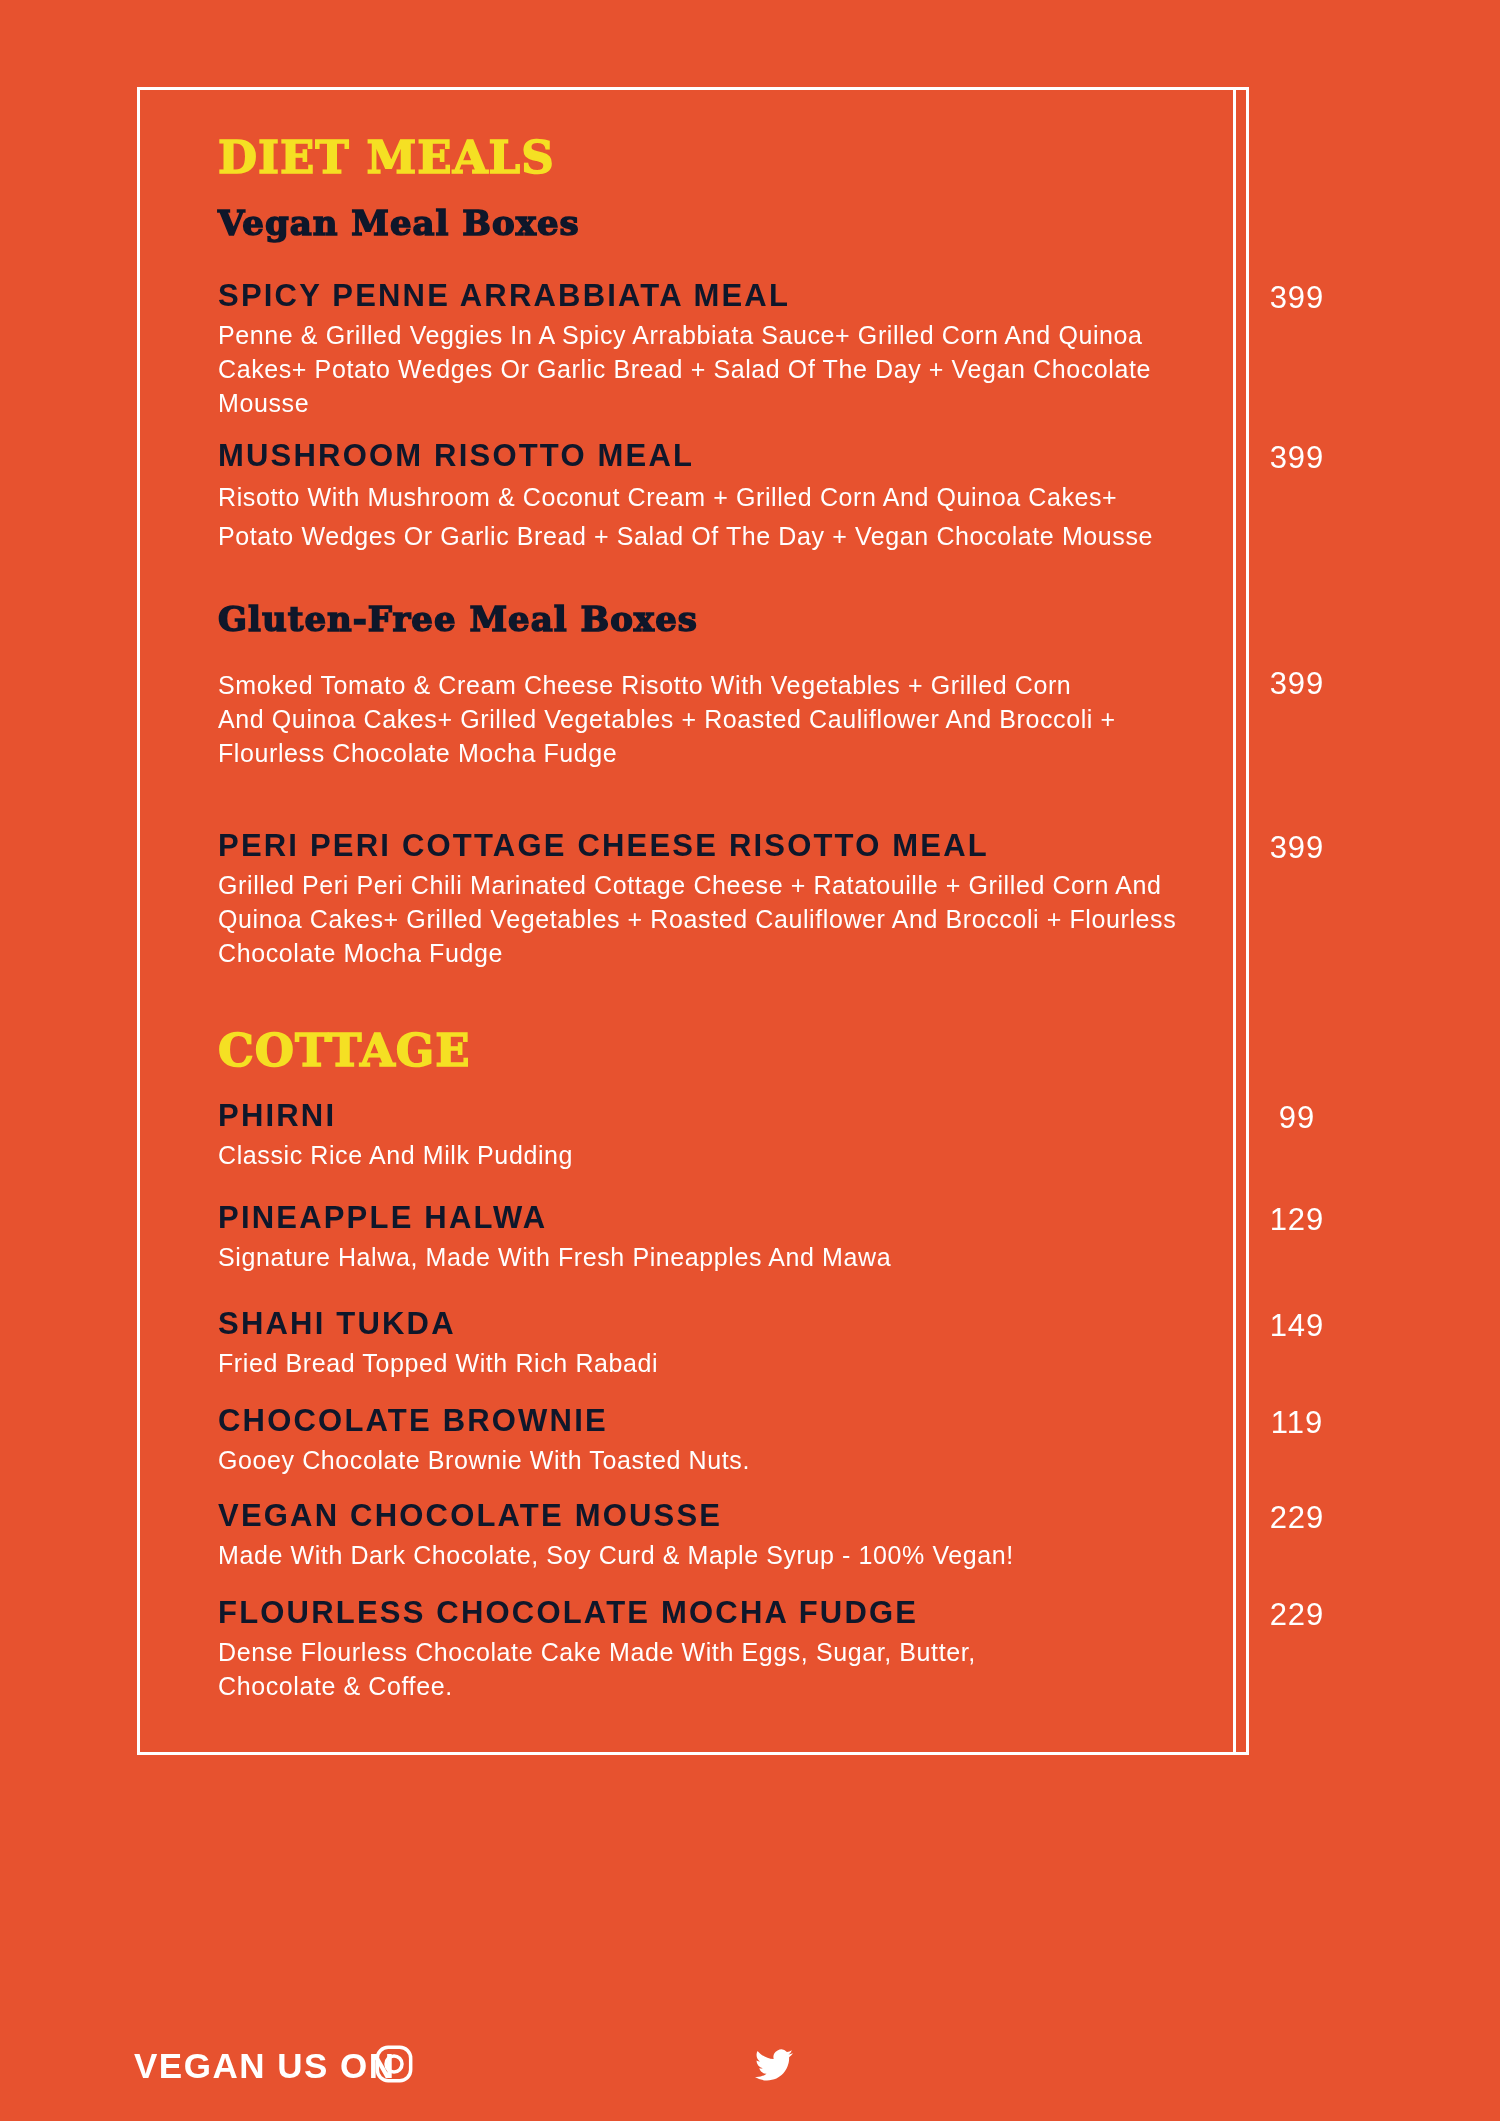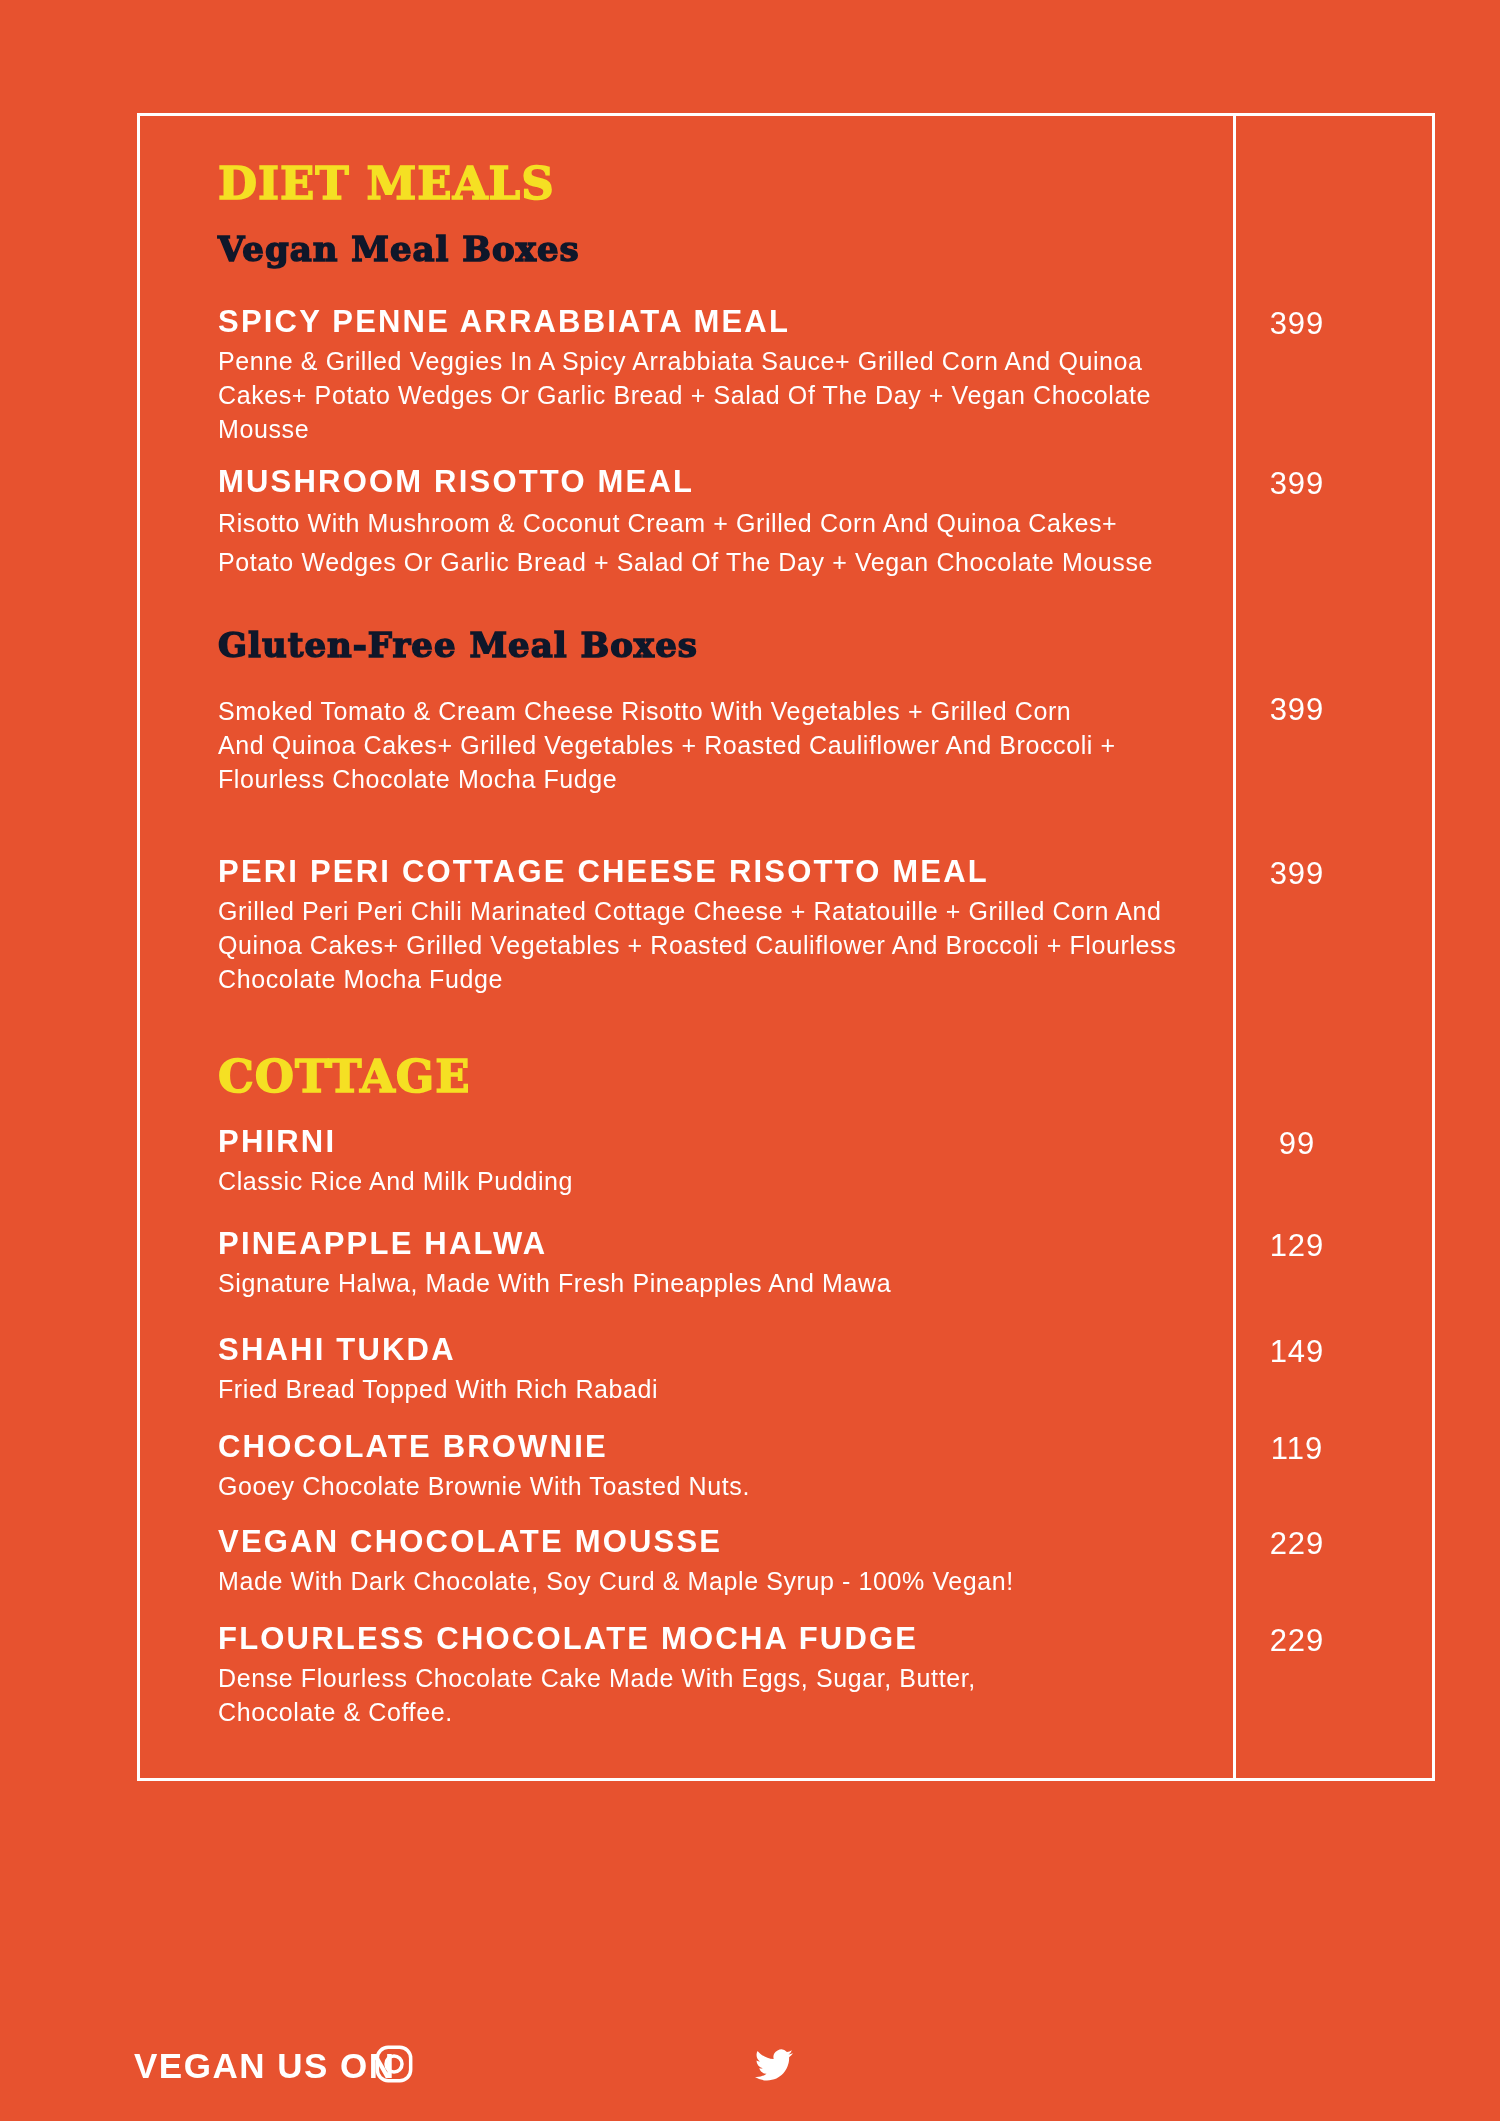--- a/index.html
+++ b/index.html
@@ -4,22 +4,22 @@
 <style>
   html,body { margin:0; padding:0; }
   body {
     width:1500px; height:2121px;
     background:#E7522F;
     position:relative;
     font-family:"Liberation Sans", sans-serif;
     overflow:hidden;
   }
   .frame {
-    position:absolute; left:137px; top:113px;
-    width:1298px; height:1668px;
+    position:absolute; left:137px; top:87px;
+    width:1112px; height:1668px;
     border:3px solid #FFFFFF;
     box-sizing:border-box;
     text-decoration:underline;
   }
   .divider {
     position:absolute; left:1093px; top:0; height:100%; width:3px;
     background:#FFFFFF;
   }
   .heading {
     position:absolute;
@@ -27,21 +27,21 @@
     font-weight:bold;
     letter-spacing:1px;
     -webkit-text-stroke:1.5px currentColor;
     white-space:nowrap;
     line-height:1;
   }
   .h-yellow { color:#F5E023; font-size:45px; }
   .h-white  { color:#0f172a; font-size:34px; }
   .item { position:absolute; left:78px; right:0; }
   .item .name {
-    color:#ffffff; font-weight:bold; font-size:31px;
+    color:#0f172a; font-weight:bold; font-size:31px;
     letter-spacing:2.2px; line-height:36px; white-space:nowrap;
   }
   .item .desc {
     color:#FFFFFF; font-size:25px; letter-spacing:0.6px;
     line-height:34px; margin-top:4px; white-space:pre-line;
     max-width:990px;
   }
   .desc-loose { line-height:39px !important; }
   .item .price {
     position:absolute; left:1015px; top:2px; width:128px;

